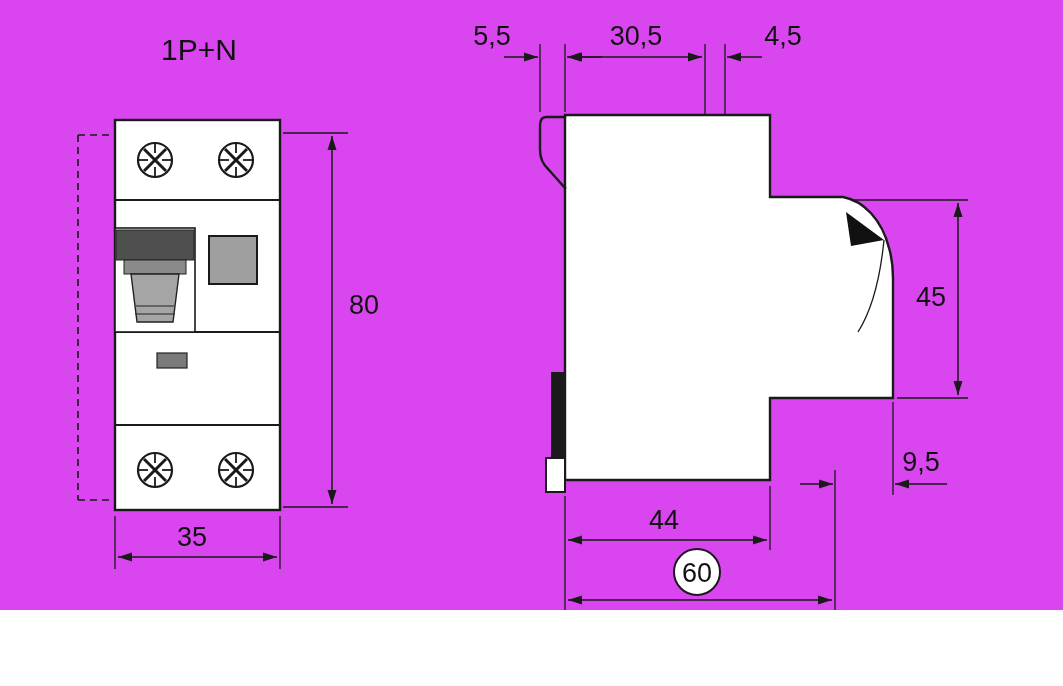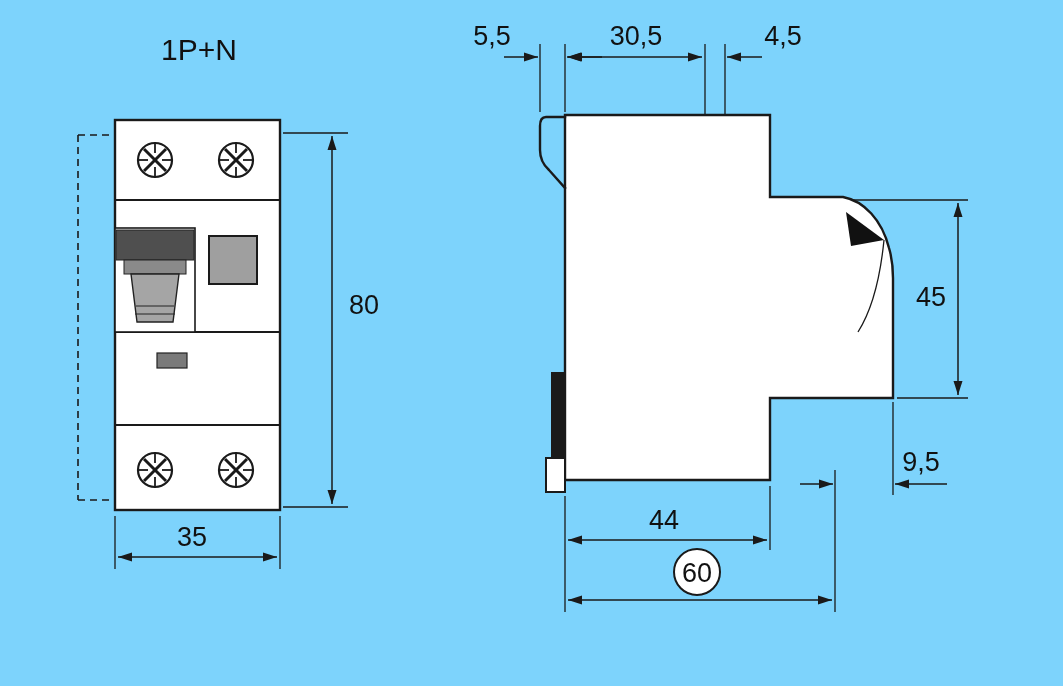--- a/index.html
+++ b/index.html
@@ -1,16 +1,16 @@
 <!DOCTYPE html>
 <html><head>
 <meta charset="utf-8">
 <style>
   html,body{margin:0;padding:0;background:#ffffff;}
-  .stage{position:relative;width:1063px;height:686px;background:#7dd3fc;overflow:hidden;}
+  .stage{position:relative;width:1063px;height:610px;background:#d946ef;overflow:hidden;}
   svg{display:block;}
   text{font-family:"Liberation Sans","DejaVu Sans",sans-serif;font-size:27px;fill:#111;}
   .t-big{font-size:30px;}
   .ln{stroke:#1a1a1a;stroke-width:2.4;fill:none;stroke-linecap:square;}
   .ln-fill{stroke:#1a1a1a;stroke-width:2.4;fill:#ffffff;}
   .seam{stroke:#1a1a1a;stroke-width:1.8;fill:none;}
   .thin{stroke:#1a1a1a;stroke-width:1.3;fill:none;}
   .dim{stroke:#1a1a1a;stroke-width:1.5;fill:none;}
   .dashed{stroke:#1a1a1a;stroke-width:1.6;fill:none;stroke-dasharray:7 5;}
 </style>

